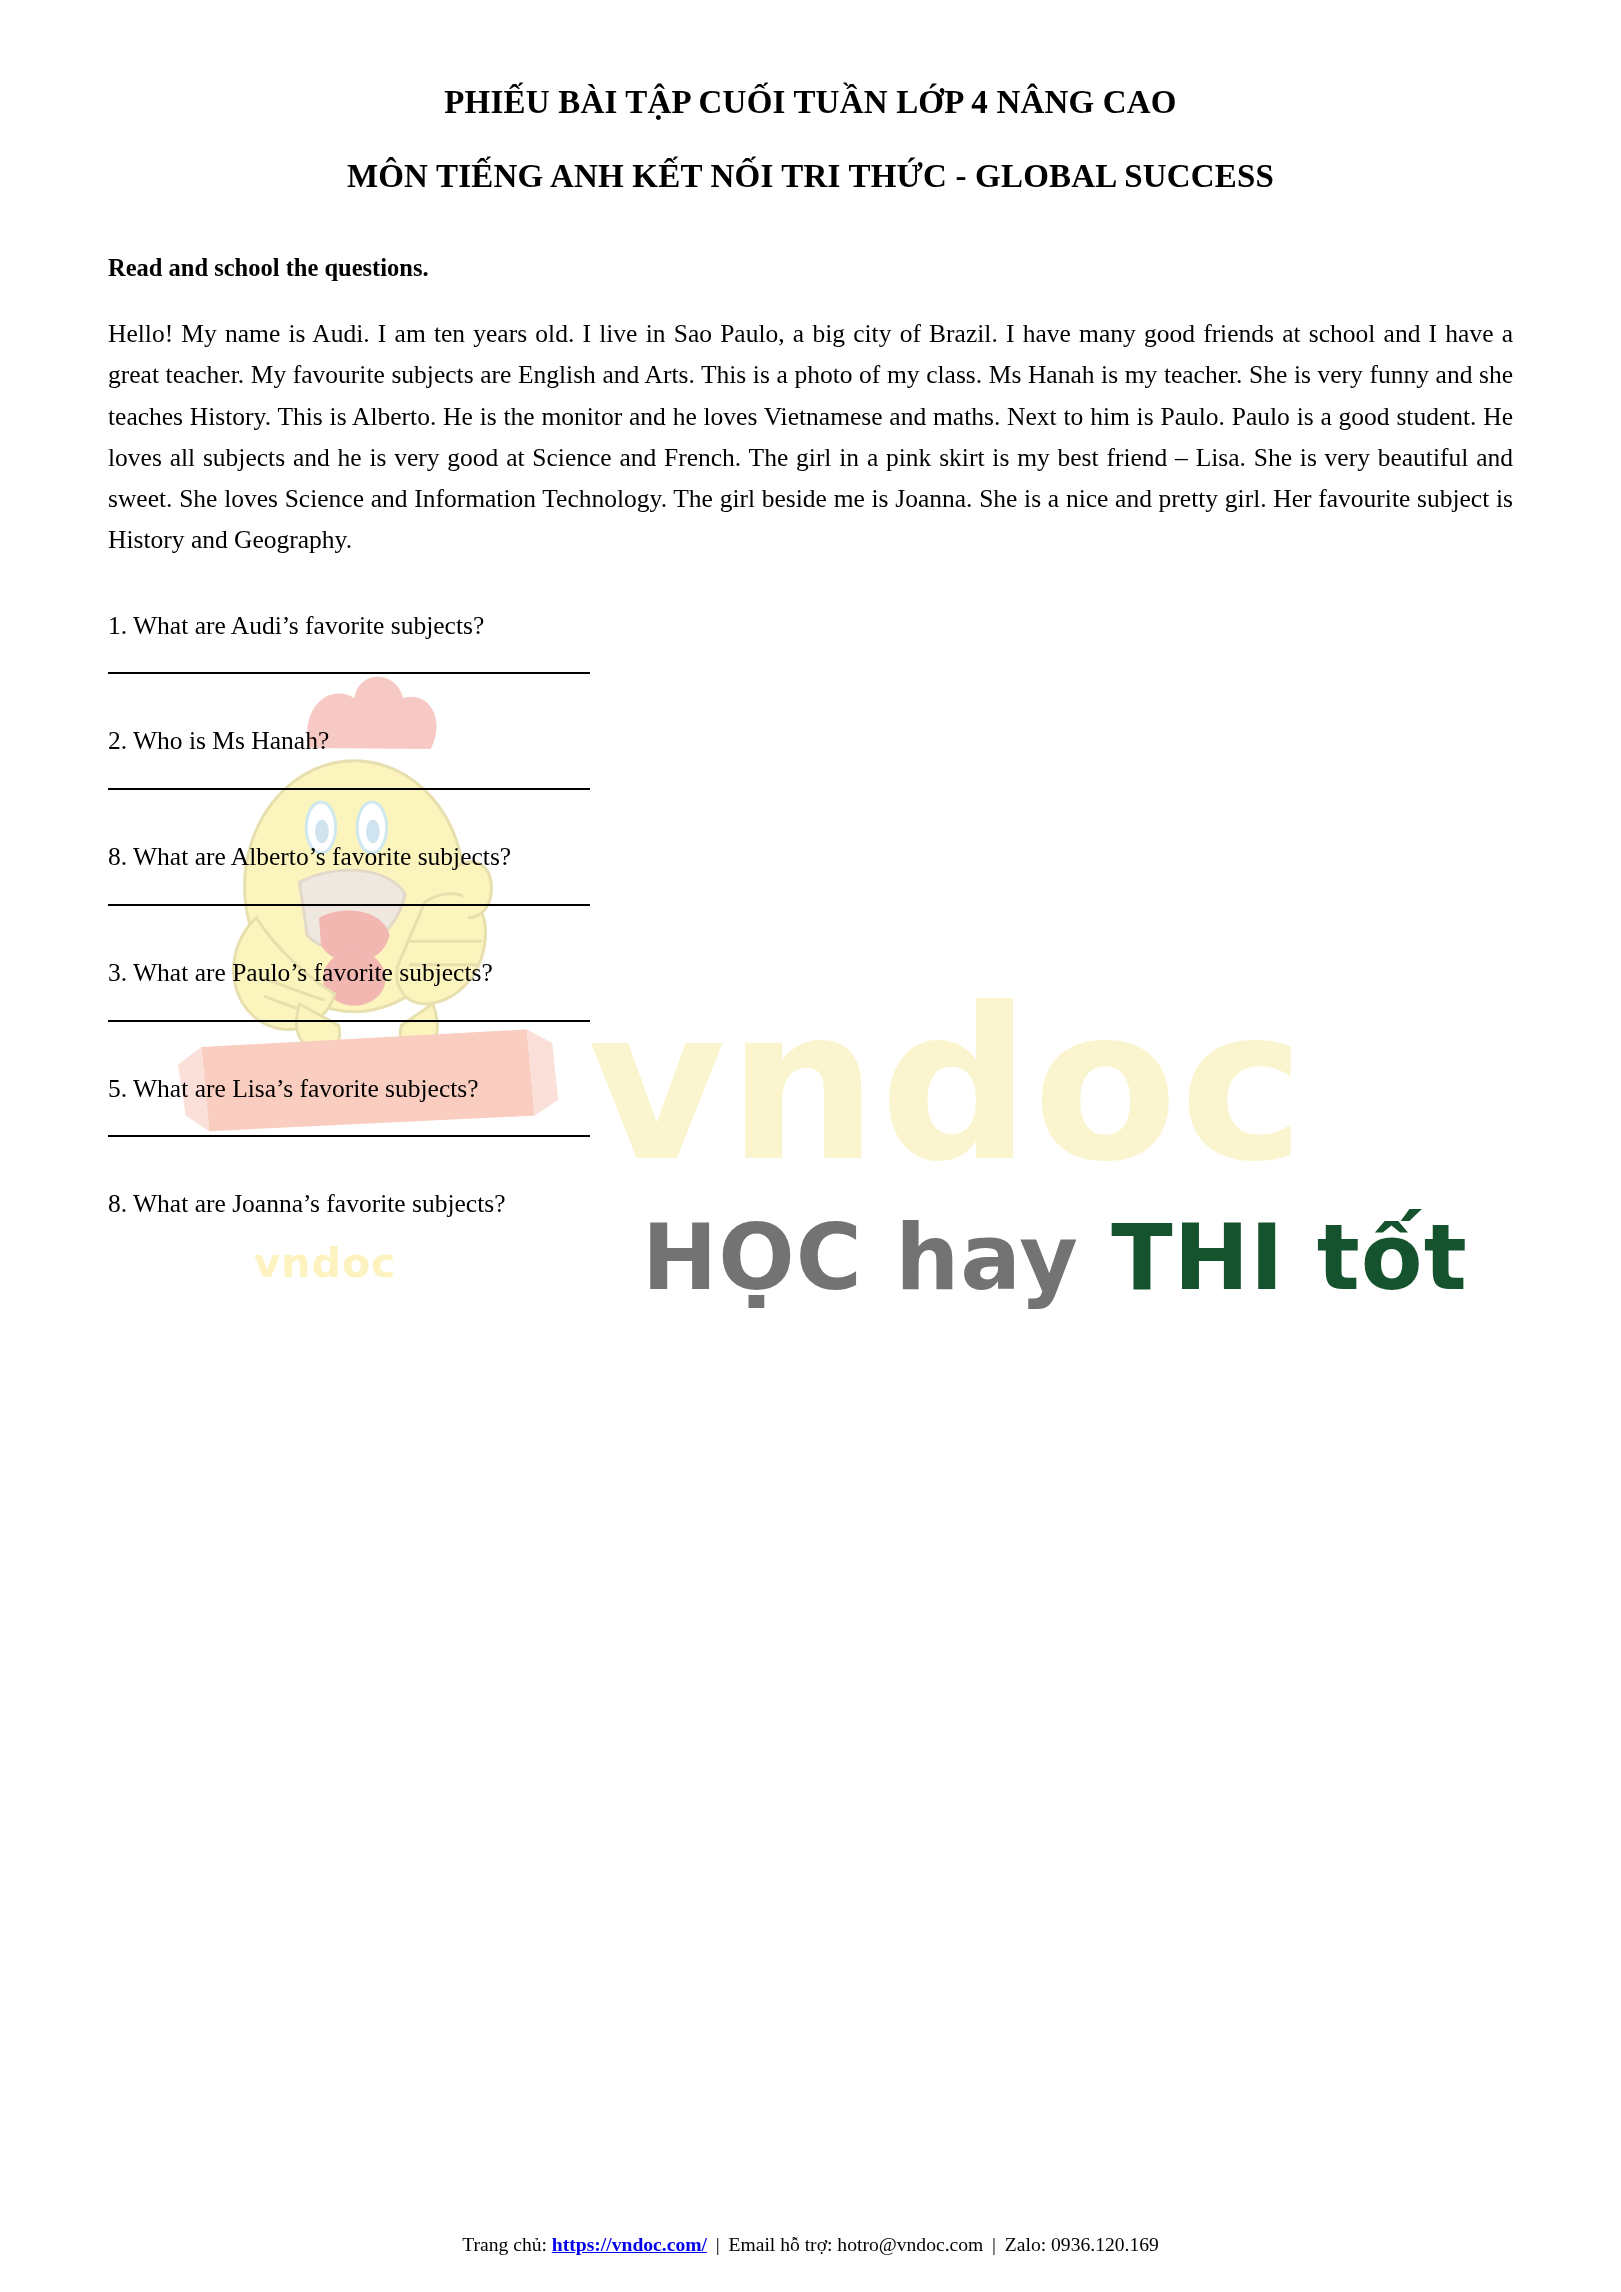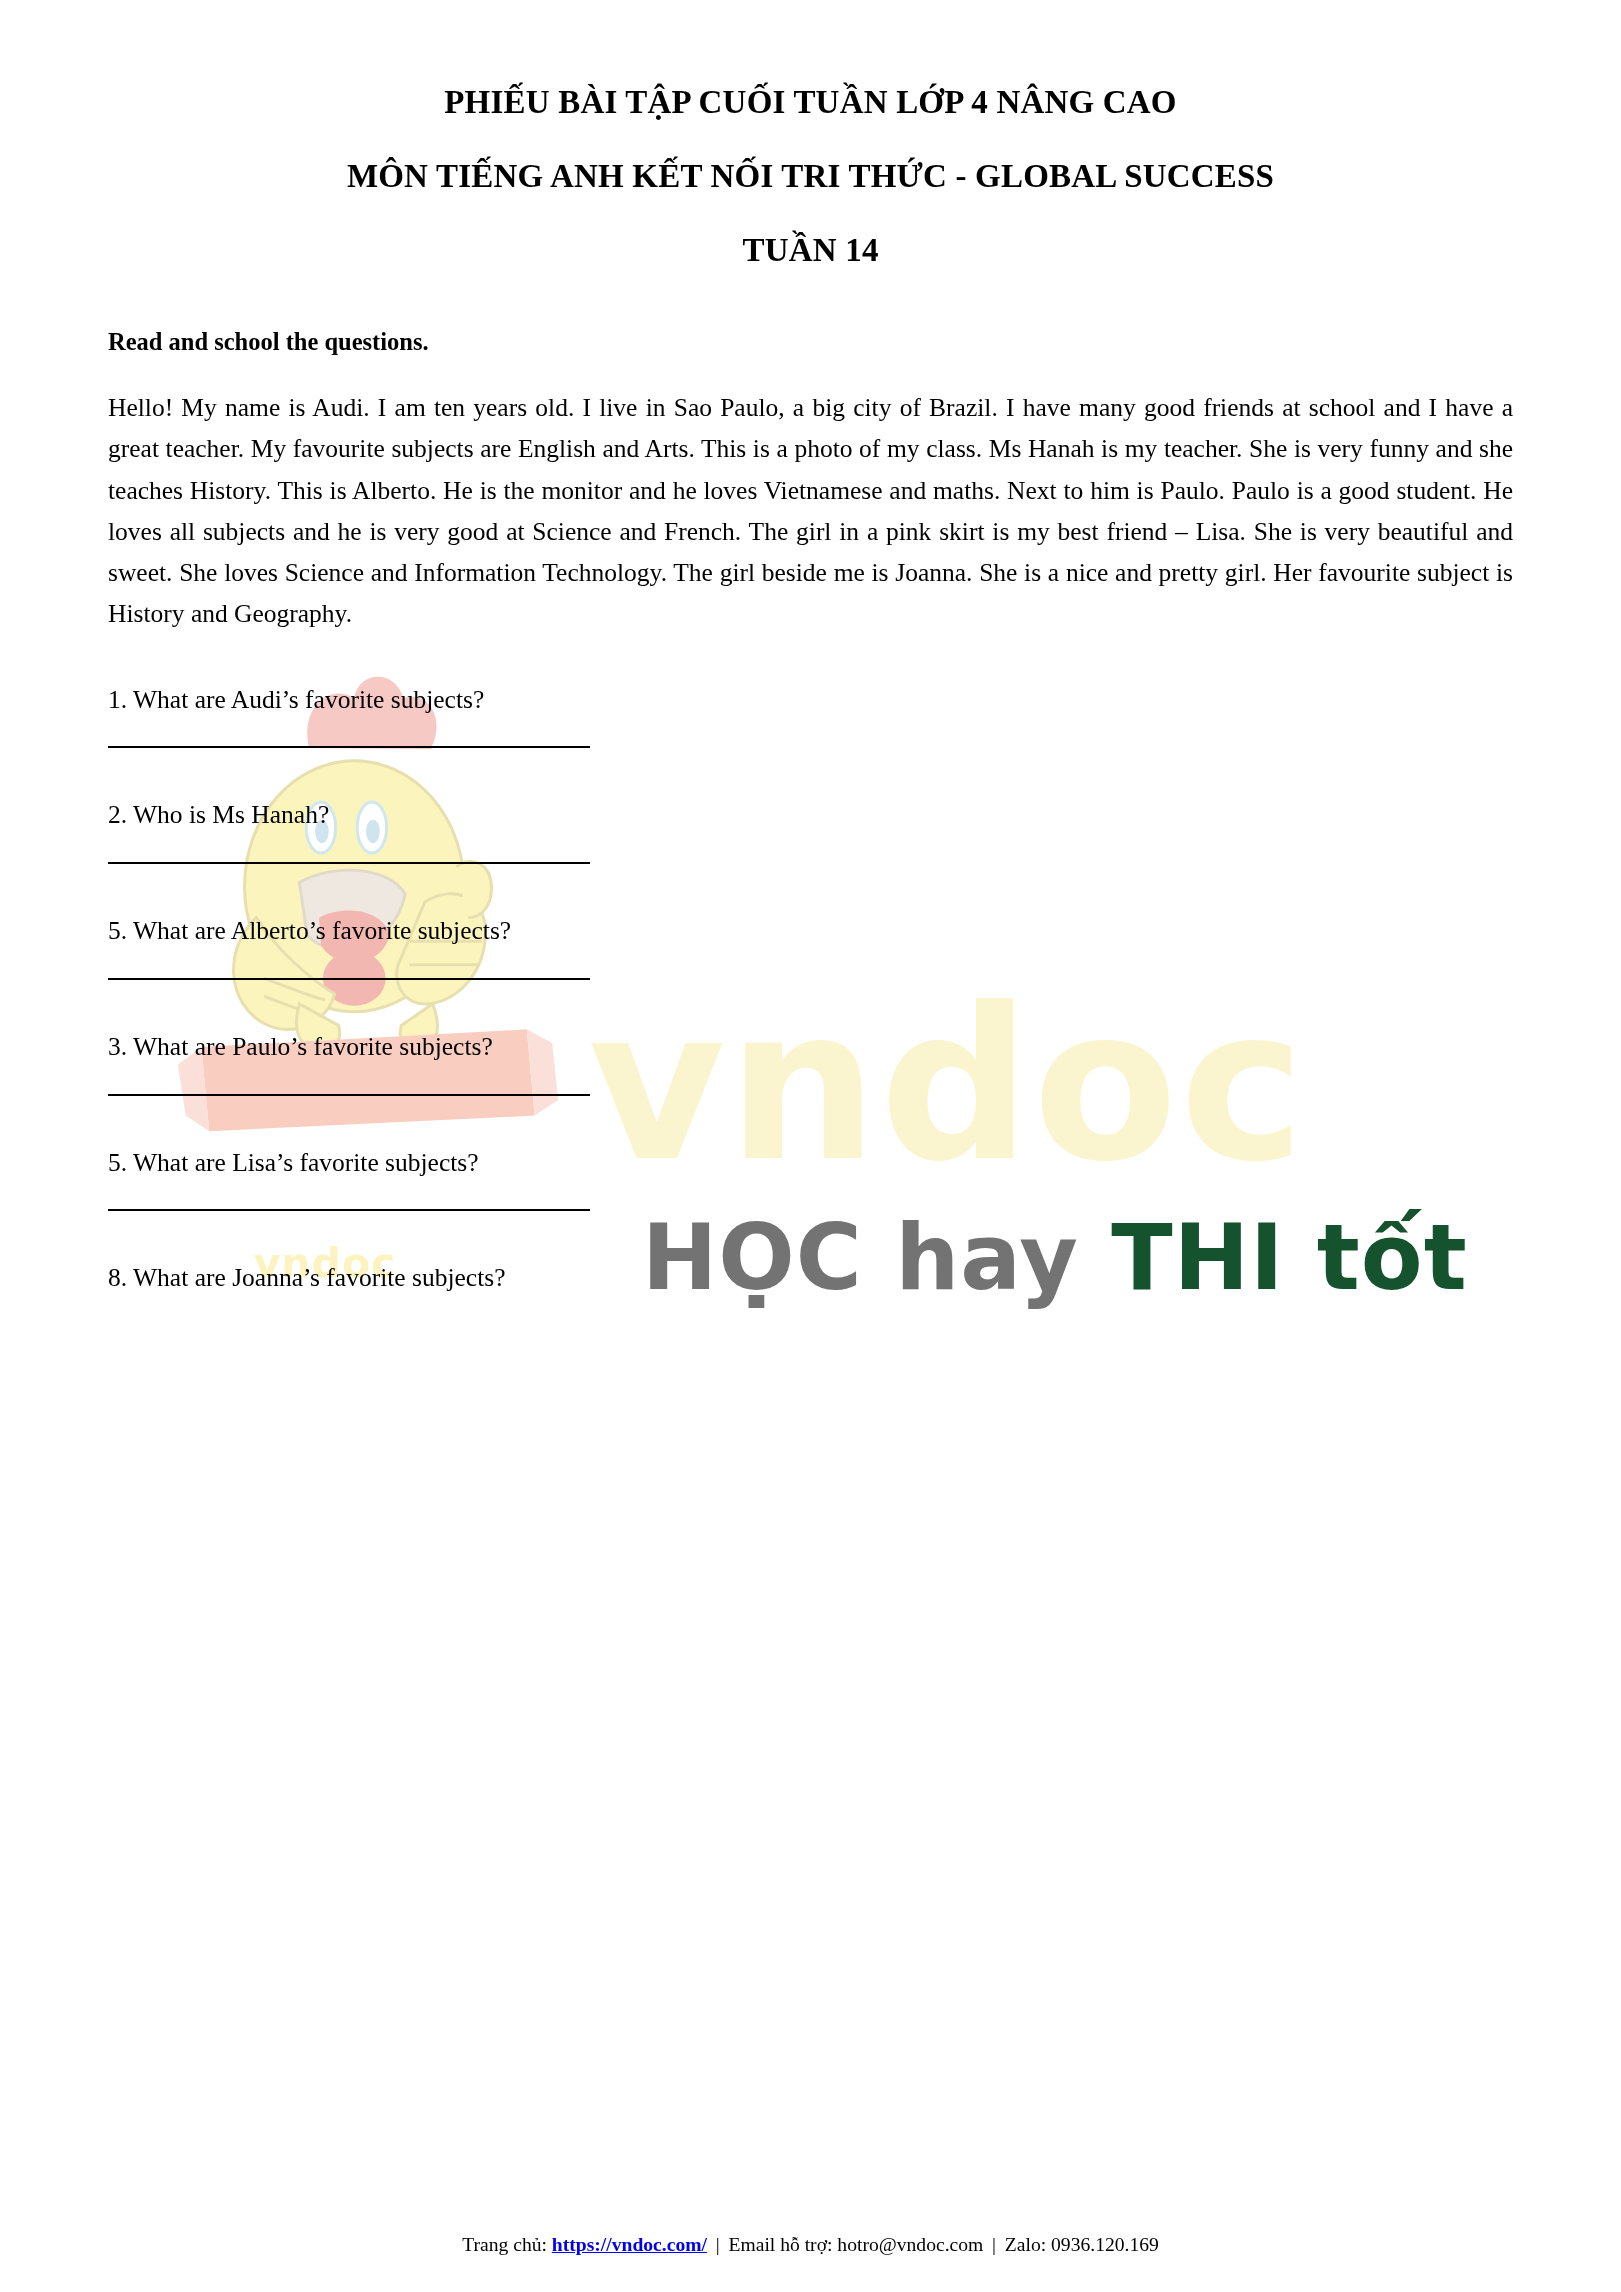--- a/index.html
+++ b/index.html
@@ -185,33 +185,32 @@
     <div class="wm-slogan">
       <span class="green">HỌC hay</span>
       <span class="pink">THI tốt</span>
     </div>
   </div>
 
   <div class="content">
 
     <h1 class="doc-title t1">PHIẾU BÀI TẬP CUỐI TUẦN LỚP 4 NÂNG CAO</h1>
     <h1 class="doc-title t2">MÔN TIẾNG ANH KẾT NỐI TRI THỨC - GLOBAL SUCCESS</h1>
-    <h1 class="doc-title t3">TUẦN 14</h1>
 
     <div class="instruction">Read and school the questions.</div>
 
     <p class="reading">Hello! My name is Audi. I am ten years old. I live in Sao Paulo, a big city of Brazil. I have many good friends at school and I have a great teacher. My favourite subjects are English and Arts. This is a photo of my class. Ms Hanah is my teacher. She is very funny and she teaches  History. This is Alberto. He is the monitor and he loves Vietnamese and maths. Next to him is Paulo. Paulo is a good student. He loves all subjects and he is very good at Science and French. The girl in a pink skirt is my best friend – Lisa. She is very beautiful and sweet. She loves Science and Information Technology. The girl beside me is Joanna. She is a nice and pretty girl. Her favourite subject is History and Geography.</p>
 
     <div class="question q-first">1. What are Audi’s favorite subjects?</div>
     <div class="answer-line"></div>
 
     <div class="question">2. Who is Ms Hanah?</div>
     <div class="answer-line"></div>
 
-    <div class="question">5. What are Alberto’s favorite subjects?</div>
+    <div class="question">8. What are Alberto’s favorite subjects?</div>
     <div class="answer-line"></div>
 
     <div class="question">3. What are Paulo’s favorite subjects?</div>
     <div class="answer-line"></div>
 
     <div class="question">5. What are Lisa’s favorite subjects?</div>
     <div class="answer-line"></div>
 
     <div class="question">8. What are Joanna’s favorite subjects?</div>
   </div>

